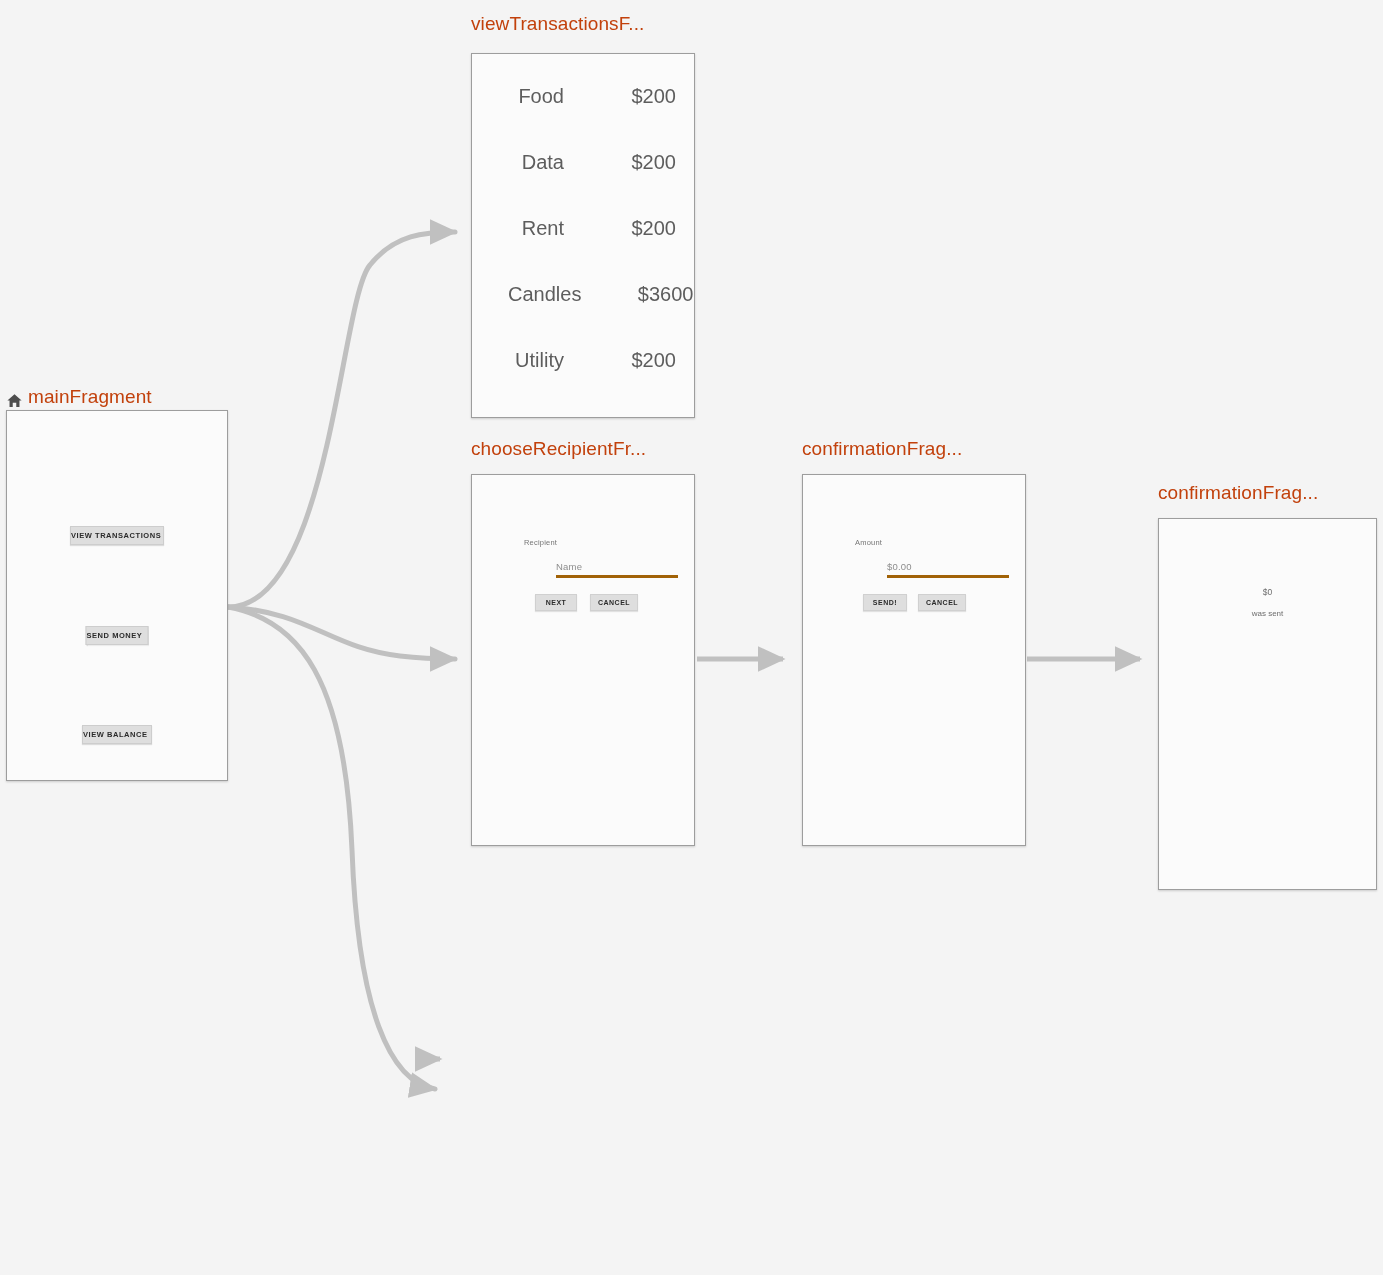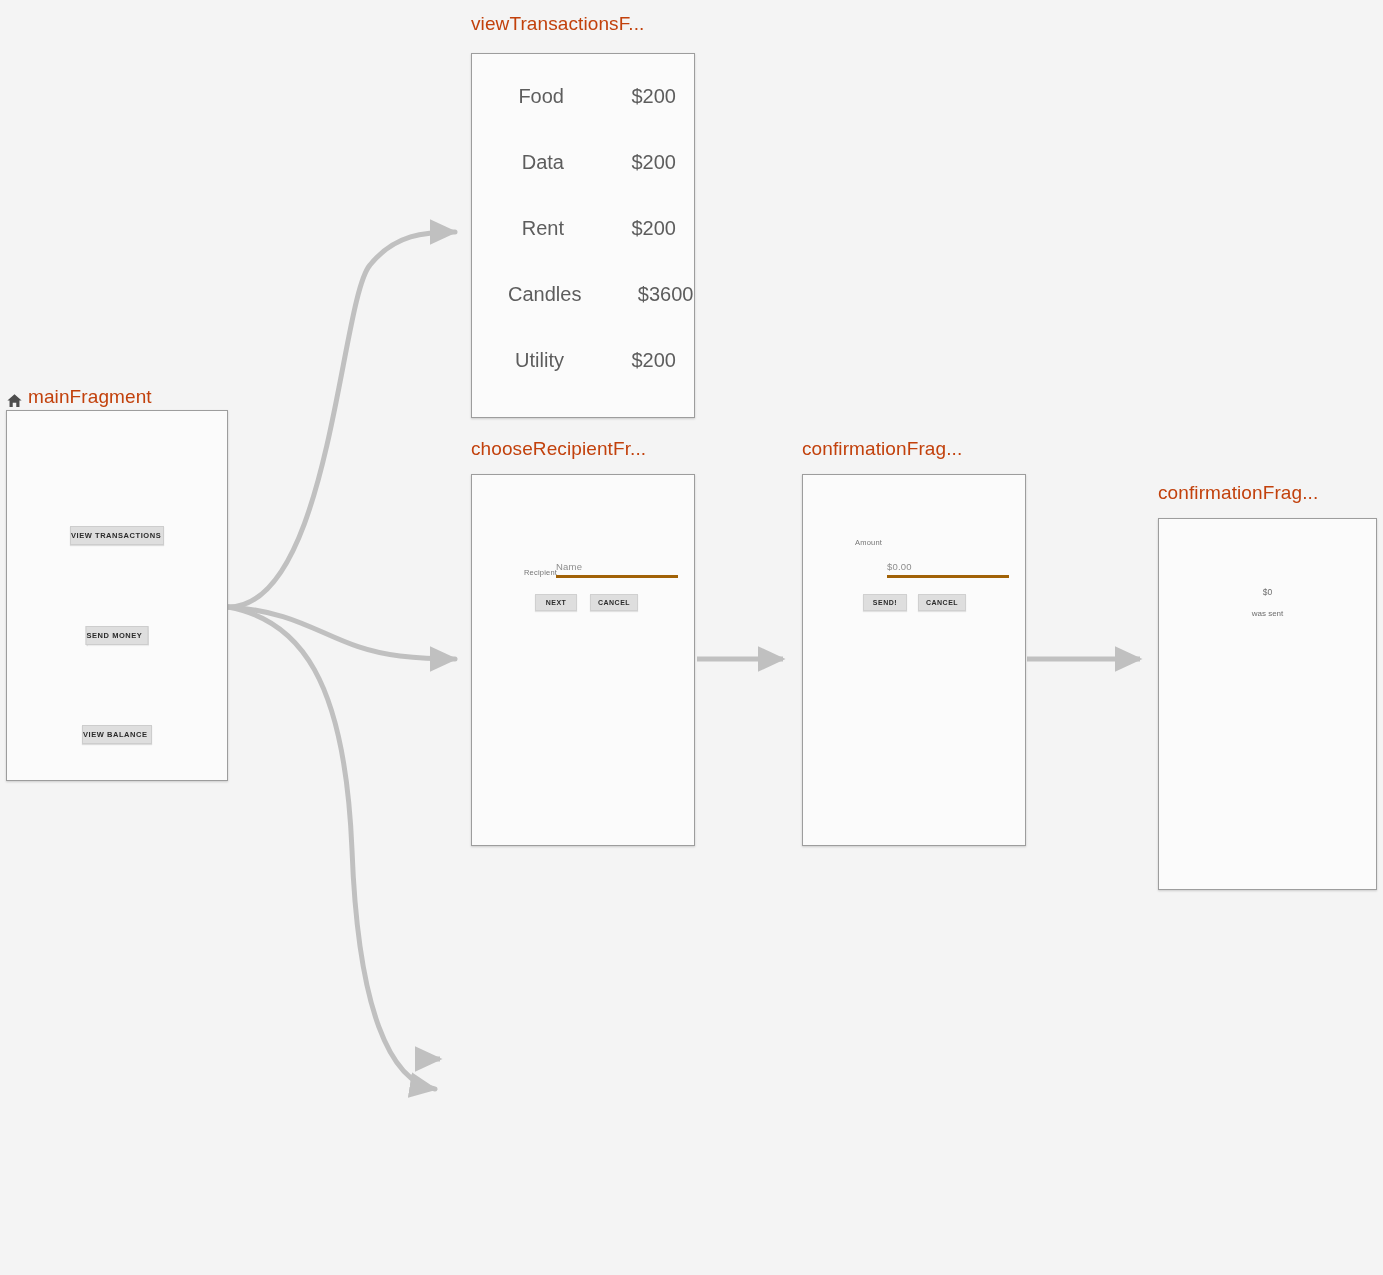--- a/index.html
+++ b/index.html
@@ -218,21 +218,21 @@
       <div class="tx-row" style="top:295px;">
         <span class="tx-name">Utility</span>
         <span class="tx-amt">$200</span>
       </div>
     </div>
   </div>
 
   <div class="node" style="left:471px; top:436px; width:224px;">
     <div class="node-title">chooseRecipientFr...</div>
     <div class="node-frame" style="width:224px; height:372px; margin-top:12px;">
-      <div class="form-label" style="left:52px; top:63px;margin-top:30px;">Recipient</div>
+      <div class="form-label" style="left:52px; top:63px;">Recipient</div>
       <div class="form-input" style="left:49px; top:86px; width:122px;">Name</div>
       <div class="form-btn" style="left:63px; top:119px; width:42px;">NEXT</div>
       <div class="form-btn" style="left:118px; top:119px; width:48px;">CANCEL</div>
     </div>
   </div>
 
   <div class="node" style="left:802px; top:436px; width:224px;">
     <div class="node-title">confirmationFrag...</div>
     <div class="node-frame" style="width:224px; height:372px; margin-top:12px;">
       <div class="form-label" style="left:52px; top:63px;">Amount</div>

